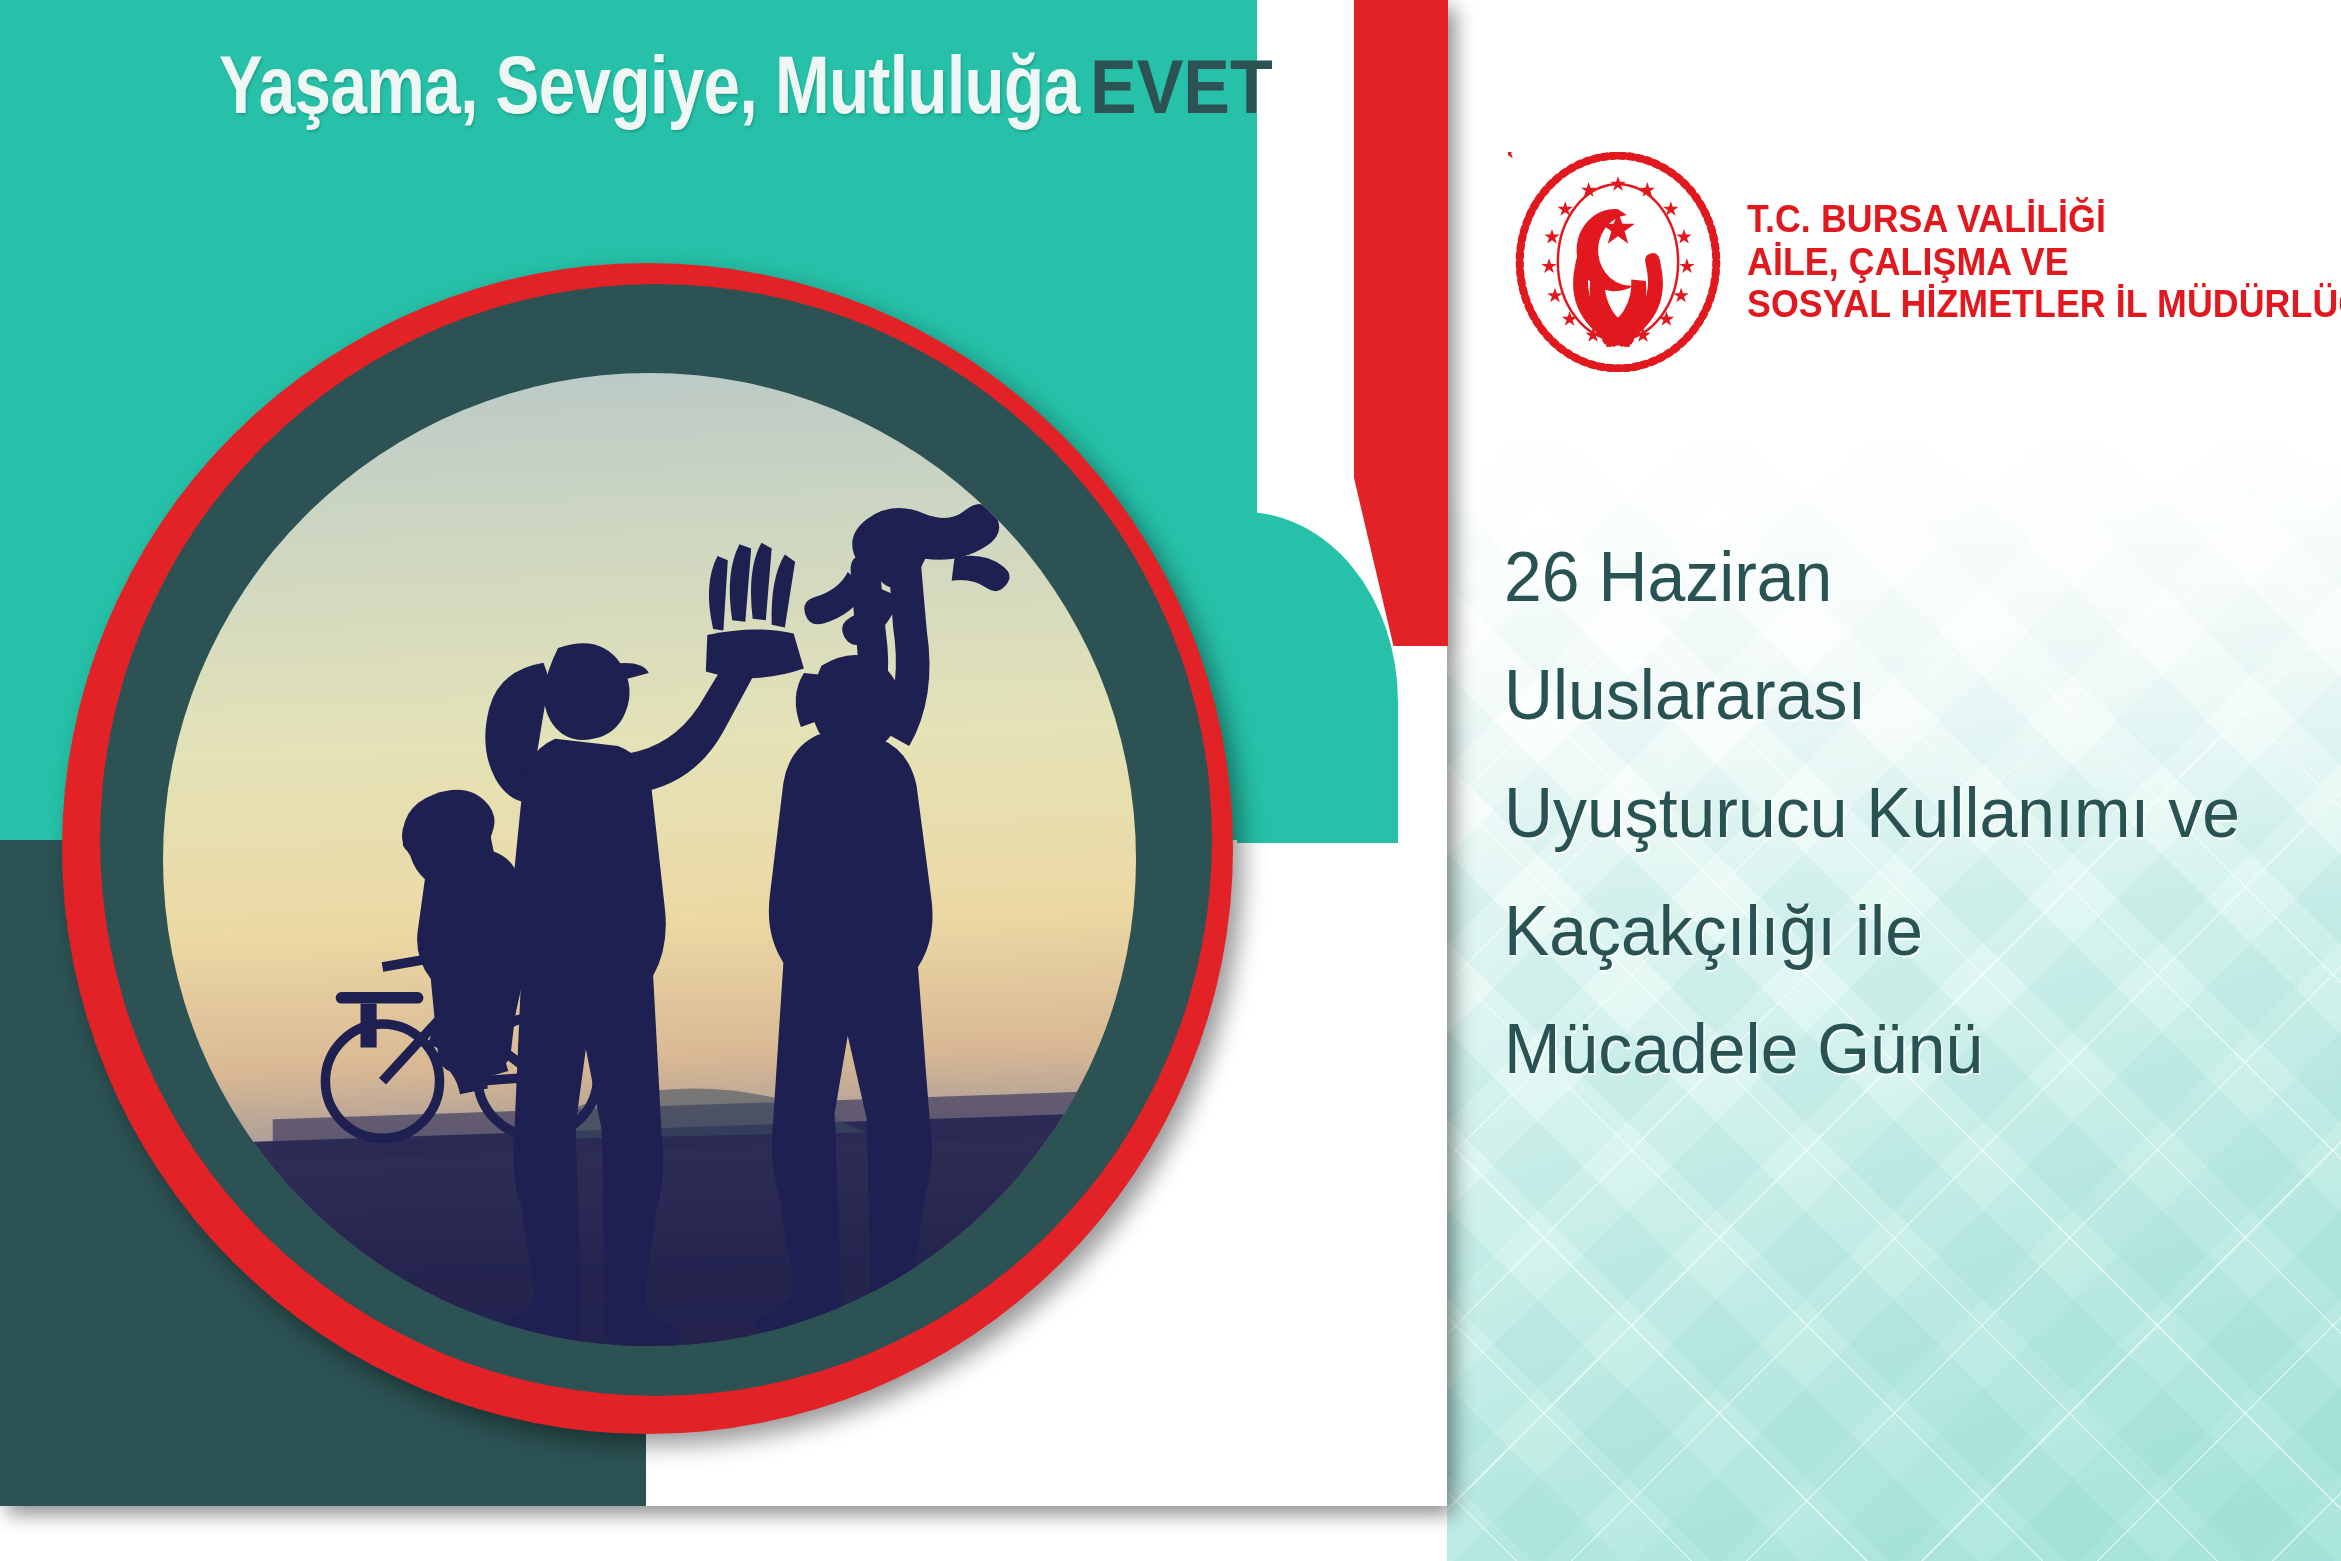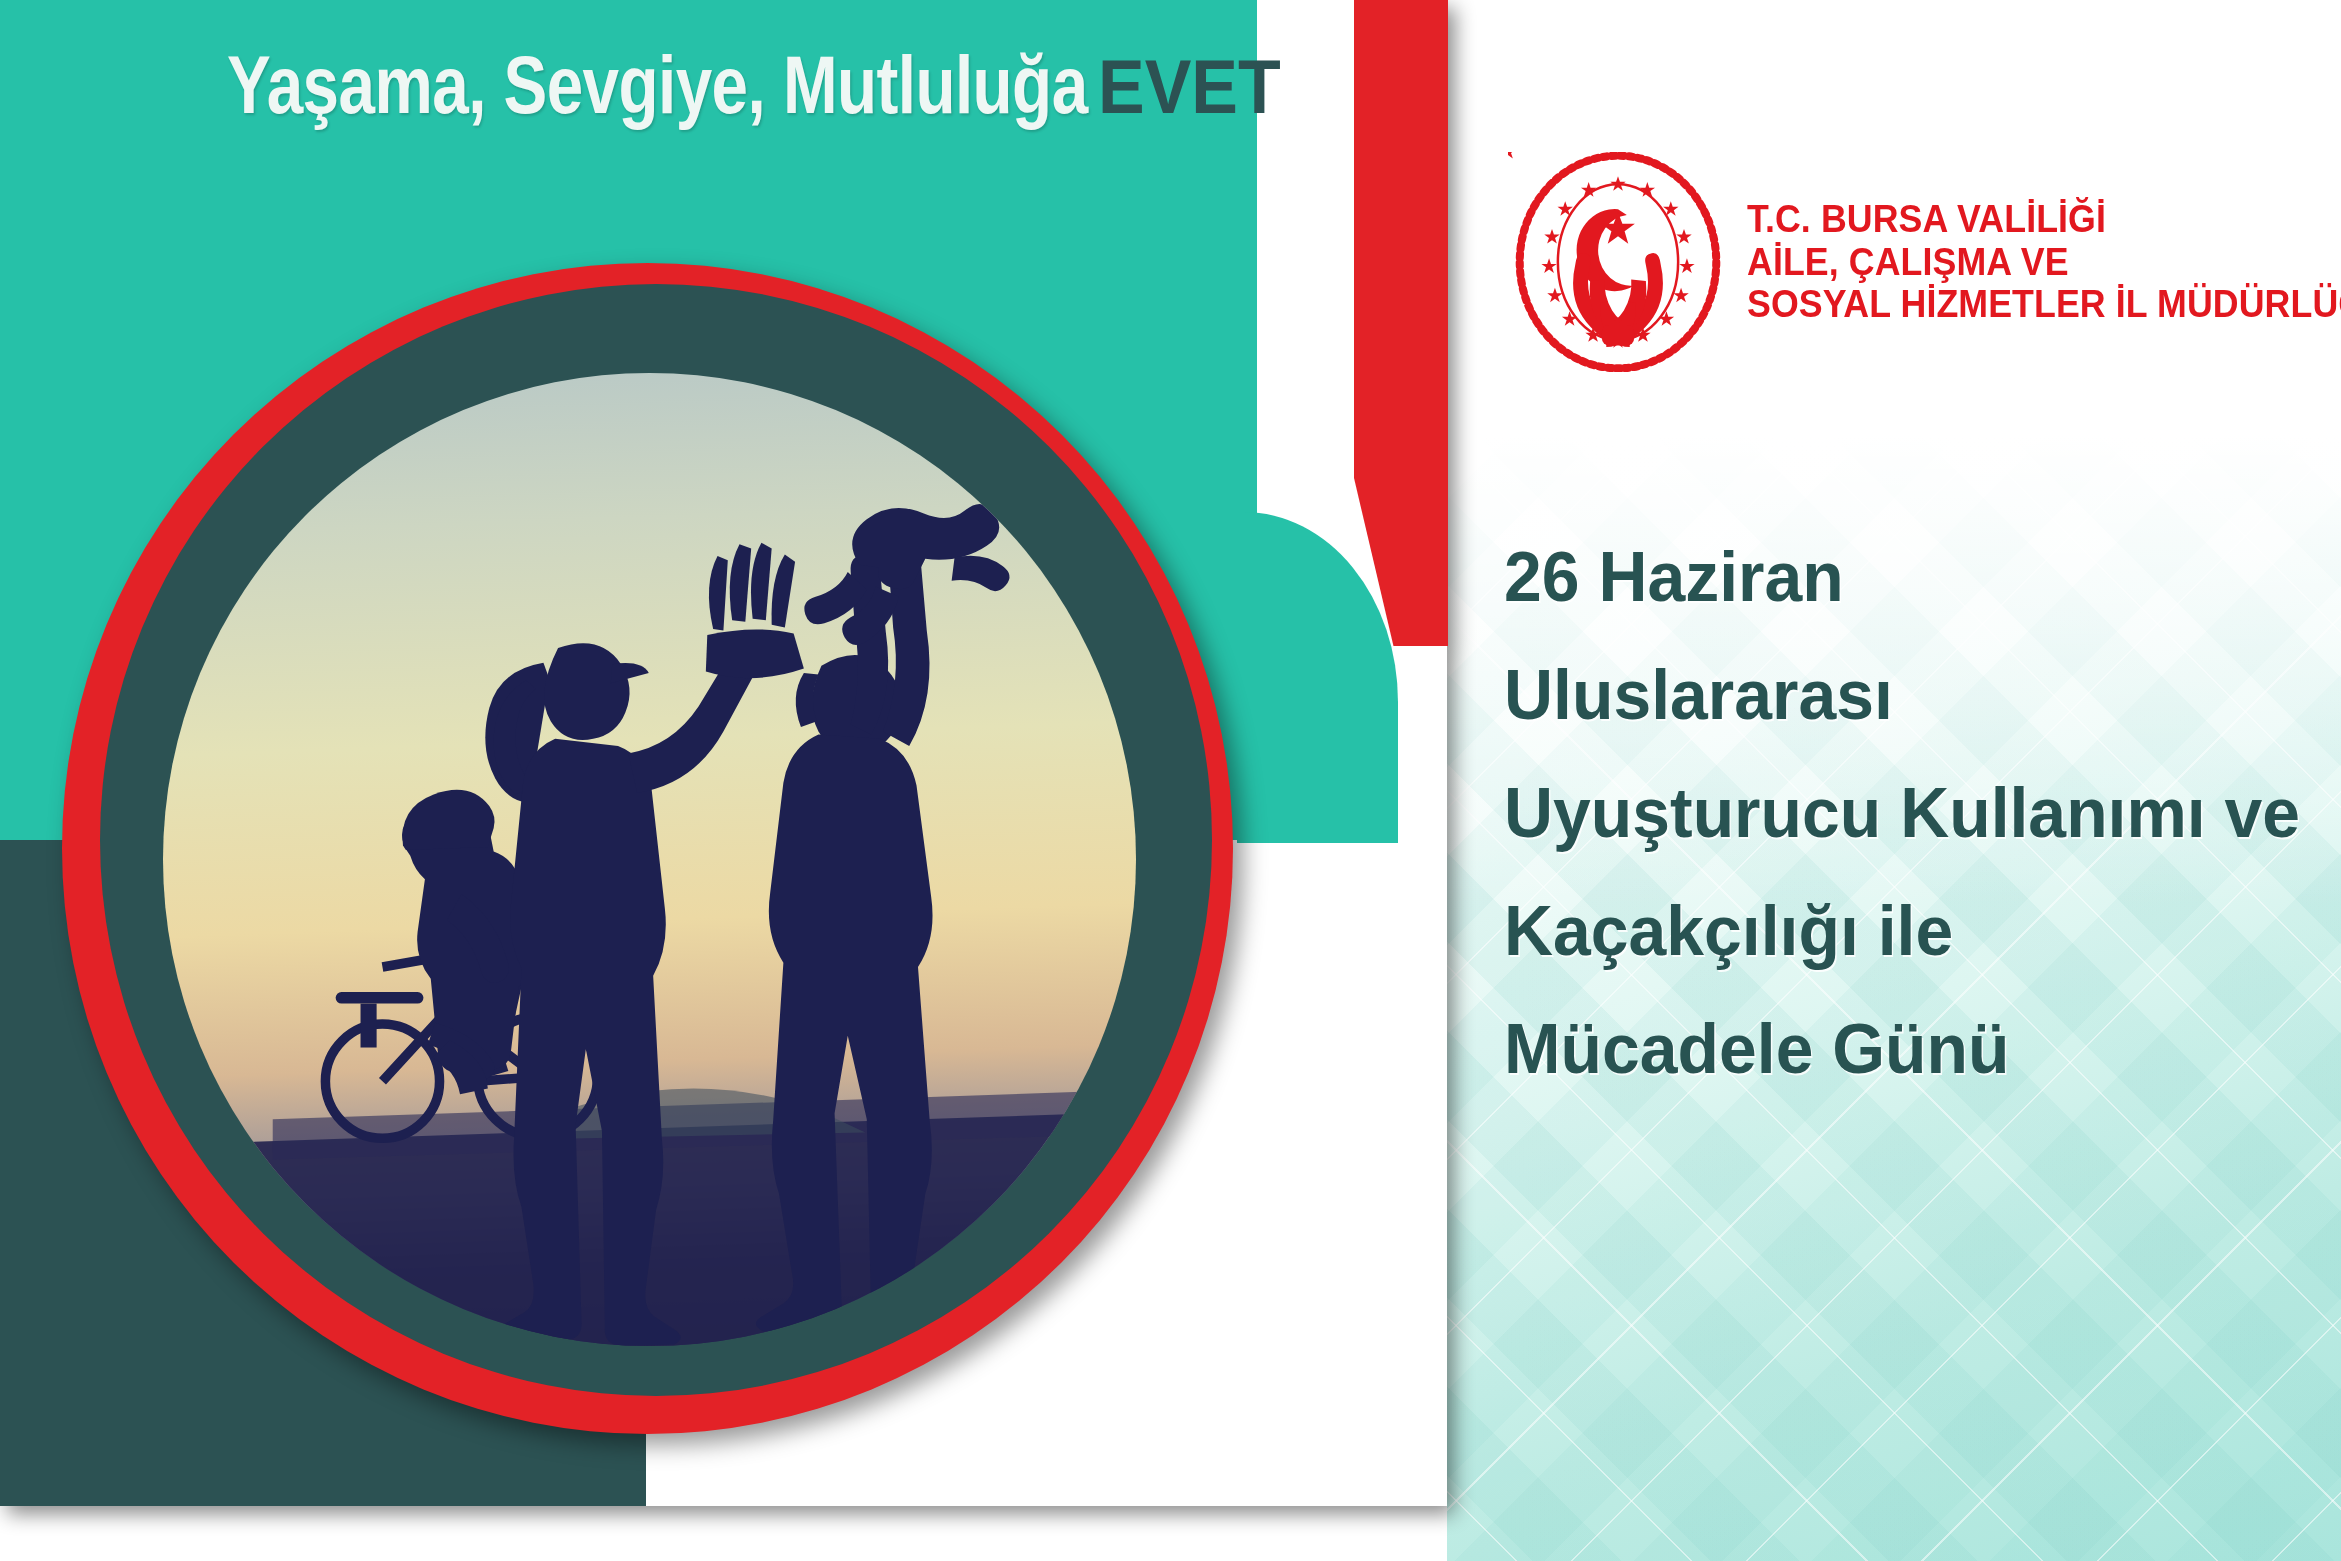--- a/index.html
+++ b/index.html
@@ -73,21 +73,21 @@
   .photo{
     position:absolute;left:101px;top:110px;width:973px;height:973px;
     border-radius:50%;overflow:hidden;
     background:
       linear-gradient(178deg,#b9c9c6 0%,#cdd6c2 16%,#e4e2b7 38%,#ecd9a4 56%,#d8b894 70%,#8d8c9b 82%,#3a3a63 90%,#23234e 100%);
   }
   .photo svg{position:absolute;left:0;top:0;width:100%;height:100%;}
 
   
   .headline{
-    position:absolute;left:12px;top:44px;width:1317px;
+    position:absolute;left:4px;top:44px;width:1317px;
     text-align:right;
   }
   .hl-row{display:block;white-space:nowrap;line-height:1.0;}
   .hl-white{
     display:inline-block;
     font-size:82px;font-weight:bold;color:#eef7f4;
     transform:scaleX(.80);transform-origin:right center;
     letter-spacing:-0.7px;
     text-shadow:1.5px 2.2px 2.9px rgba(0,0,0,.18);
   }
@@ -107,21 +107,21 @@
   .logo-seal{width:220px;height:220px;flex:0 0 auto;}
   .logo-text{
     color:#e2181f;font-weight:bold;font-size:38px;line-height:1.12;
     letter-spacing:0.1px;white-space:nowrap;
   }
   .logo-text span{display:block;transform:scaleX(.94);transform-origin:left center;}
 
   
   .main-text{
     position:absolute;left:1504px;top:542px;width:820px;
-    color:#285352;font-weight:bold;font-size:70px;line-height:1.0;
+    color:#285352;font-weight:normal;font-size:70px;line-height:1.0;
   }
   .main-text .ln{
     display:block;white-space:nowrap;
     margin-bottom:48px;
     transform:scaleX(.97);transform-origin:left center;
     text-shadow:1.5px 1.5px 0 rgba(255,255,255,.85);
   }
   .main-text .ln:last-child{margin-bottom:0;}
 </style>
 </head>

